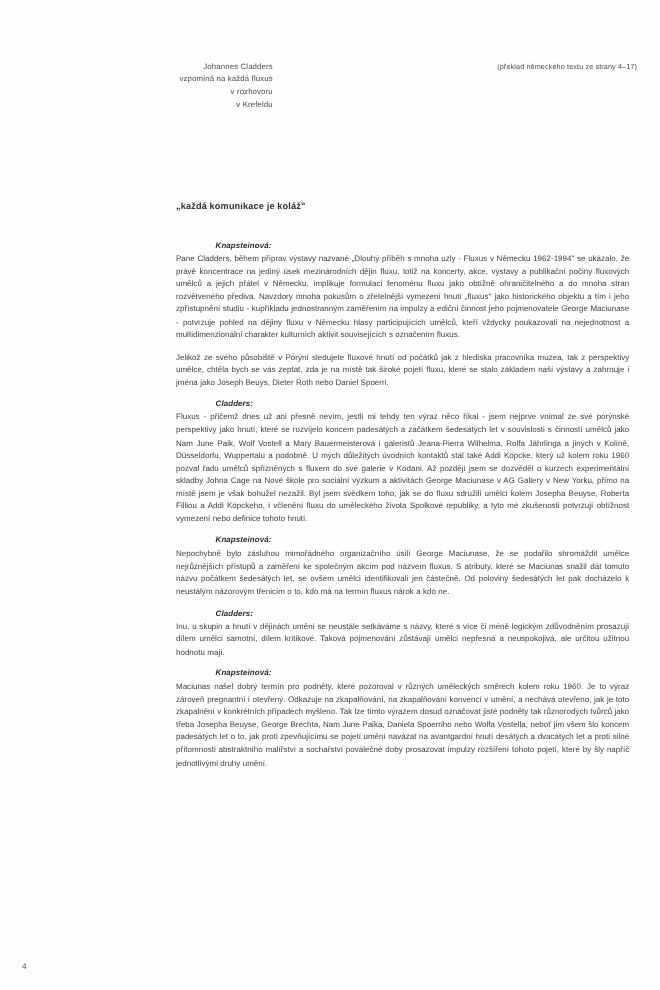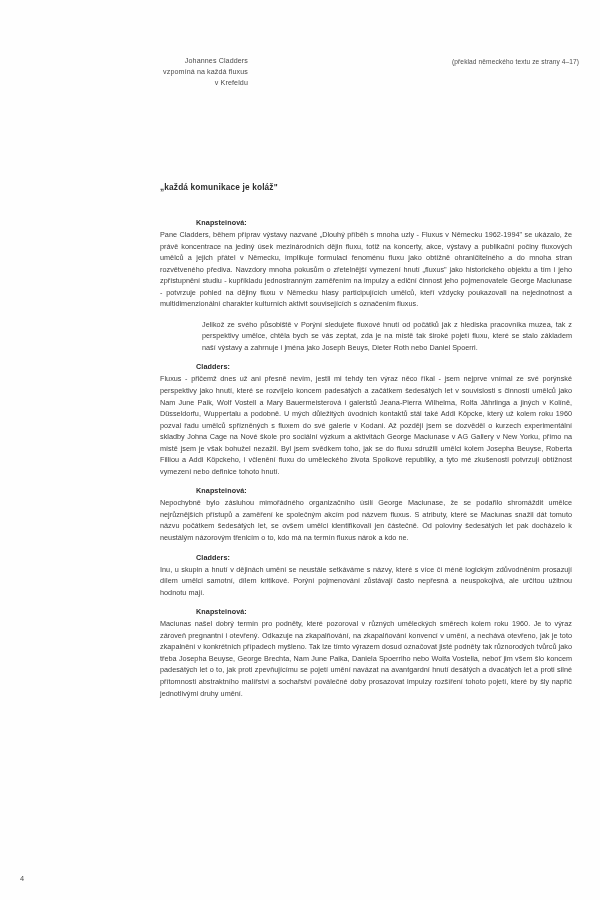--- a/index.html
+++ b/index.html
@@ -62,34 +62,35 @@
     color: #2e2e2e;
     margin: 0 0 26px 0;
   }
 
   .speaker {
     font-size: 7.2px;
     font-weight: bold;
     color: #2b2b2b;
     letter-spacing: 0.1px;
     margin: 0 0 2px 36px;
+    font-style: italic;
   }
 
   .para {
     font-size: 7.25px;
     line-height: 11.55px;
     letter-spacing: 0.02px;
     text-align: justify;
     color: #3d3d3d;
     margin: 0;
     -webkit-hyphens: auto;
     hyphens: auto;
     word-spacing: 0.1px;
   }
-  .para + .para { margin-top: 0; margin-left: 42px; }
+  .para + .para { margin-top: 0; }
 
   .block { margin-bottom: 9px; }
   .block.tight { margin-bottom: 0; }
 
   
   .folio {
     position: absolute;
     left: 20px;
     top: 874px;
     font-size: 7.4px;
@@ -98,20 +99,21 @@
   }
 </style>
 </head>
 <body>
 
 <div class="page">
 
   <div class="masthead">
     <div>Johannes Cladders</div>
     <div>vzpomíná na každá fluxus</div>
+    <div>v rozhovoru</div>
     <div>v Krefeldu</div>
   </div>
 
   <div class="translation-note">(překlad německého textu ze strany 4–17)</div>
 
   <div class="column">
 
     <h1 class="title">„každá komunikace je koláž"</h1>
 
     <div class="block">
@@ -125,21 +127,21 @@
       <p class="para">Fluxus - přičemž dnes už ani přesně nevím, jestli mi tehdy ten výraz něco říkal - jsem nejprve vnímal ze své porýnské perspektivy jako hnutí, které se rozvíjelo koncem padesátých a začátkem šedesátých let v souvislosti s činností umělců jako Nam June Paik, Wolf Vostell a Mary Bauermeisterová i galeristů Jeana-Pierra Wilhelma, Rolfa Jährlinga a jiných v Kolíně, Düsseldorfu, Wuppertalu a podobně. U mých důležitých úvodních kontaktů stál také Addi Köpcke, který už kolem roku 1960 pozval řadu umělců spřízněných s fluxem do své galerie v Kodani. Až později jsem se dozvěděl o kurzech experimentální skladby Johna Cage na Nové škole pro sociální výzkum a aktivitách George Maciunase v AG Gallery v New Yorku, přímo na místě jsem je však bohužel nezažil. Byl jsem svědkem toho, jak se do fluxu sdružili umělci kolem Josepha Beuyse, Roberta Filliou a Addi Köpckeho, i včlenění fluxu do uměleckého života Spolkové republiky, a tyto mé zkušenosti potvrzují obtížnost vymezení nebo definice tohoto hnutí.</p>
     </div>
 
     <div class="block tight">
       <div class="speaker" style="margin-top:9px;">Knapsteinová:</div>
       <p class="para">Nepochybně bylo zásluhou mimořádného organizačního úsilí George Maciunase, že se podařilo shromáždit umělce nejrůznějších přístupů a zaměření ke společným akcím pod názvem fluxus. S atributy, které se Maciunas snažil dát tomuto názvu počátkem šedesátých let, se ovšem umělci identifikovali jen částečně. Od poloviny šedesátých let pak docházelo k neustálým názorovým třenicím o to, kdo má na termín fluxus nárok a kdo ne.</p>
     </div>
 
     <div class="block tight">
       <div class="speaker" style="margin-top:9px;">Cladders:</div>
-      <p class="para">Inu, u skupin a hnutí v dějinách umění se neustále setkáváme s názvy, které s více či méně logickým zdůvodněním prosazují dílem umělci samotní, dílem kritikové. Porýní pojmenování zůstávají často nepřesná a neuspokojivá, ale určitou užitnou hodnotu mají.</p>
+      <p class="para">Inu, u skupin a hnutí v dějinách umění se neustále setkáváme s názvy, které s více či méně logickým zdůvodněním prosazují dílem umělci samotní, dílem kritikové. Taková pojmenování zůstávají umělci nepřesná a neuspokojivá, ale určitou užitnou hodnotu mají.</p>
     </div>
 
     <div class="block tight">
       <div class="speaker" style="margin-top:9px;">Knapsteinová:</div>
       <p class="para">Maciunas našel dobrý termín pro podněty, které pozoroval v různých uměleckých směrech kolem roku 1960. Je to výraz zároveň pregnantní i otevřený. Odkazuje na zkapalňování, na zkapalňování konvencí v umění, a nechává otevřeno, jak je toto zkapalnění v konkrétních případech myšleno. Tak lze tímto výrazem dosud označovat jisté podněty tak různorodých tvůrců jako třeba Josepha Beuyse, George Brechta, Nam June Paika, Daniela Spoerriho nebo Wolfa Vostella, neboť jim všem šlo koncem padesátých let o to, jak proti zpevňujícímu se pojetí umění navázat na avantgardní hnutí desátých a dvacátých let a proti silné přítomnosti abstraktního malířství a sochařství poválečné doby prosazovat impulzy rozšíření tohoto pojetí, které by šly napříč jednotlivými druhy umění.</p>
     </div>
 
   </div>
 
   <div class="folio">4</div>

